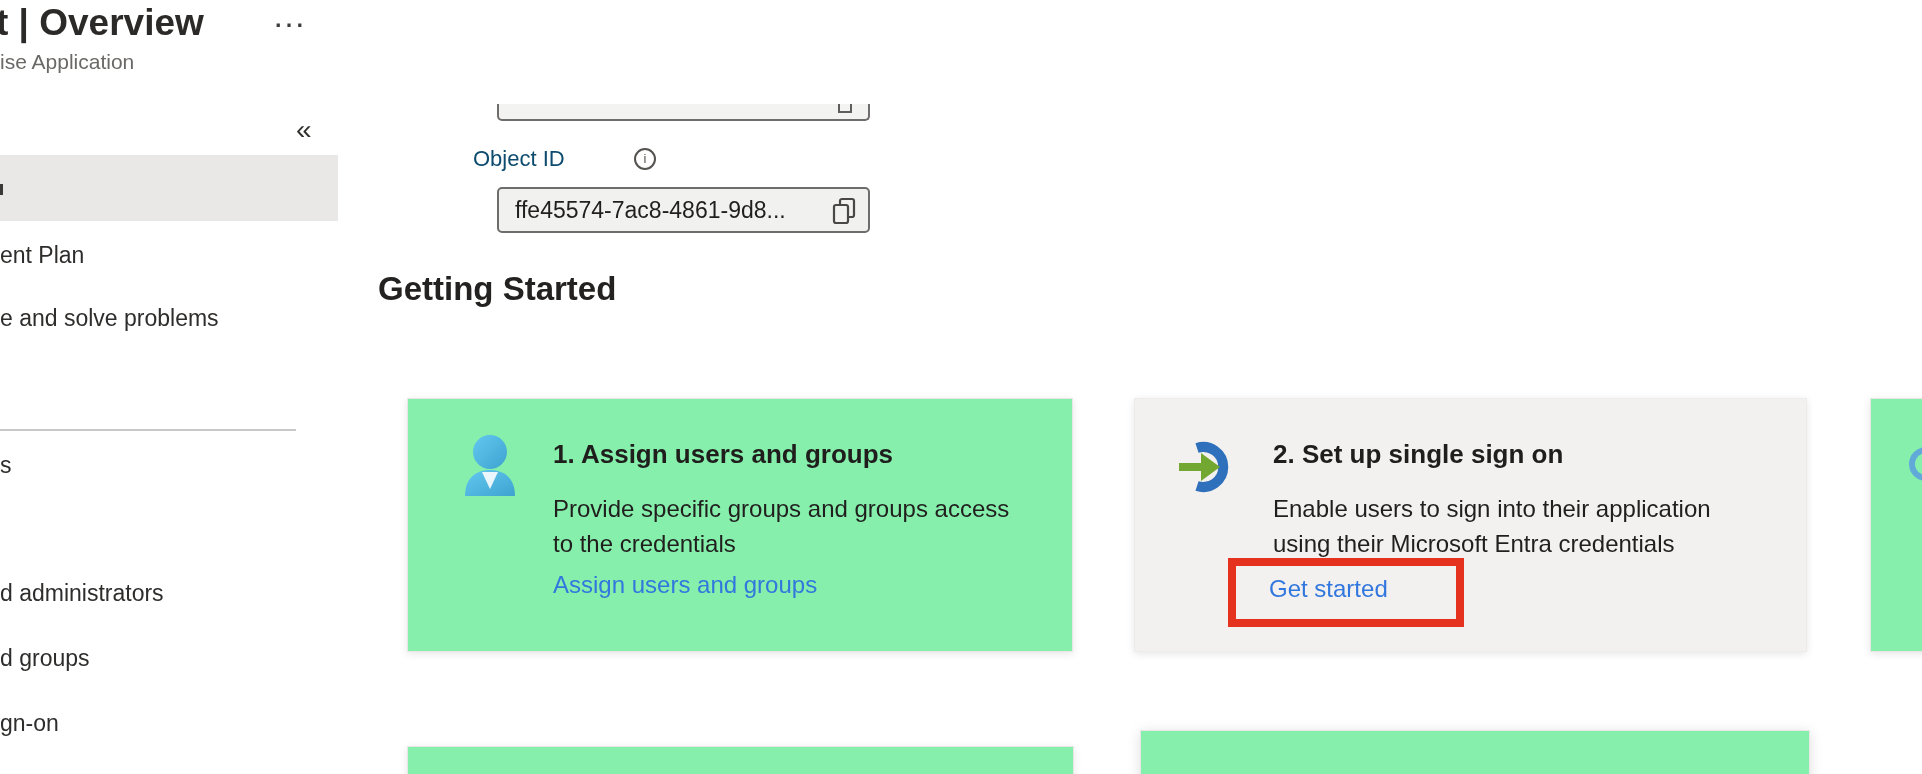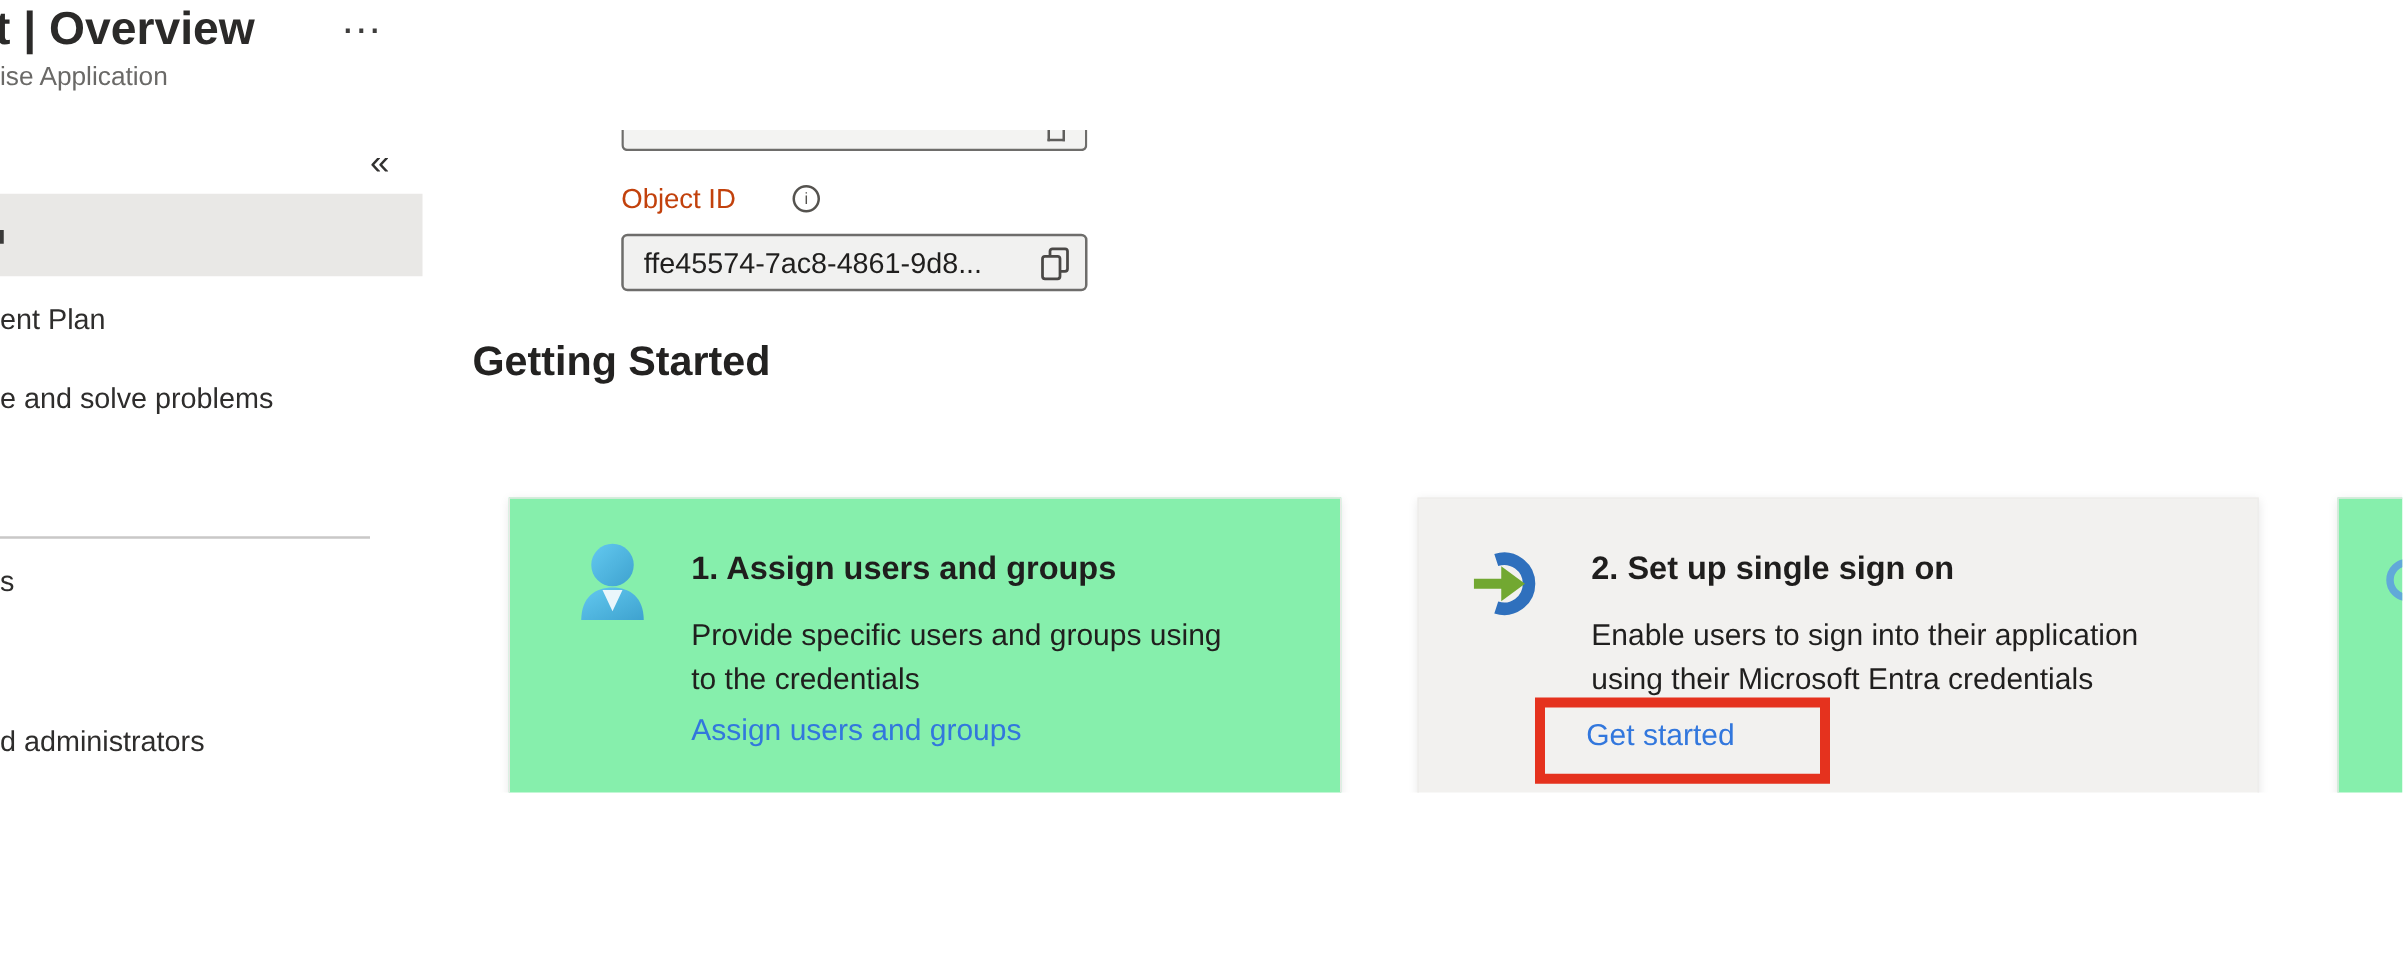--- a/index.html
+++ b/index.html
@@ -1,39 +1,39 @@
 <!DOCTYPE html>
 <html><head>
 <meta charset="utf-8">
 <style>
   html,body{margin:0;padding:0;}
   body{
     width:1922px;height:774px;overflow:hidden;background:#ffffff;
     font-family:"Liberation Sans", sans-serif;color:#2b2a29;
   }
-  .screen{position:relative;width:1922px;height:634px;overflow:hidden;background:#fff;}
+  .screen{position:relative;width:1922px;height:774px;overflow:hidden;background:#fff;}
 
   
   .page-title{position:absolute;left:-4px;top:2px;font-size:37px;font-weight:600;color:#2b2a29;white-space:nowrap;}
   .more-btn{position:absolute;left:272px;top:-2px;font-size:34px;color:#3e3d3c;background:none;border:none;padding:0;line-height:34px;cursor:pointer;}
   .page-subtitle{position:absolute;left:0;top:50px;font-size:21px;color:#6a6967;white-space:nowrap;}
   .collapse-btn{position:absolute;left:296px;top:114px;font-size:28px;color:#323130;background:none;border:none;padding:0;cursor:pointer;}
 
   
   .nav-selected{position:absolute;left:0;top:155px;width:338px;height:66px;background:#e9e8e6;cursor:pointer;}
   .nav-frag{position:absolute;left:0;top:29px;width:3px;height:11px;background:#3a3938;}
   .nav-item{position:absolute;left:0;font-size:23px;line-height:27px;color:#2e2d2c;white-space:nowrap;cursor:pointer;}
   .ni0{top:242px;} .ni1{top:305px;} .ni2{top:452px;} .ni3{top:580px;} .ni4{top:645px;} .ni5{top:710px;}
   .nav-divider{position:absolute;left:0;top:429px;width:296px;height:2px;background:#c9c8c7;}
 
   
   .field-partial{position:absolute;left:497px;top:104px;width:373px;height:17px;background:#f3f3f2;
     border:2px solid #6e6d6b;border-top:none;border-radius:0 0 5px 5px;box-sizing:border-box;}
   .copy-frag{position:absolute;right:16px;top:0;width:14px;height:9px;border:2px solid #5f5e5c;border-top:none;box-sizing:border-box;}
-  .objid-label{position:absolute;left:497px;top:146px;font-size:22px;color:#c2410c;white-space:nowrap;}
+  .objid-label{position:absolute;left:473px;top:146px;font-size:22px;color:#0c4a6e;white-space:nowrap;}
   .info-icon{position:absolute;left:634px;top:148px;width:22px;height:22px;border:2px solid #55534f;border-radius:50%;
     box-sizing:border-box;font-size:13px;line-height:18px;text-align:center;color:#55534f;cursor:pointer;}
   .objid-field{position:absolute;left:497px;top:187px;width:373px;height:46px;background:#f1f1f0;
     border:2px solid #6e6d6b;border-radius:5px;box-sizing:border-box;cursor:text;padding-left:45px;}
   .objid-value{position:absolute;left:16px;top:8px;font-size:23px;color:#201f1e;white-space:nowrap;}
   .copy-svg{position:absolute;right:11px;top:8px;width:26px;height:28px;cursor:pointer;}
 
   
   .section-heading{position:absolute;left:378px;top:270px;margin:0;font-size:33px;font-weight:700;color:#232221;white-space:nowrap;}
 
@@ -107,21 +107,21 @@
           <stop offset="0" stop-color="#63c9f0"></stop>
             <stop offset="1" stop-color="#3ea2cf"></stop>
         </linearGradient>
       </defs>
       <circle cx="34" cy="20" r="17" fill="url(#pg)"></circle>
       <path d="M9 64 C9 46 20 38 34 38 C48 38 59 46 59 64 Z" fill="url(#pg)"></path>
       <path d="M26 40 L34 57 L42 40 Z" fill="#eaf6fb"></path>
     </svg>
     <div class="card-title">1. Assign users and groups</div>
     <div class="card-desc">
-      <div>Provide specific users and groups using</div>
+      <div>Provide specific groups and groups access</div>
       <div>to the credentials</div>
     </div>
     <a class="card-link">Assign users and groups</a>
   </div>
 
   <div class="card card2">
     <svg class="card-icon" viewBox="0 0 54 56">
       <path d="M18 9 A 20 20 0 1 1 18 47" fill="none" stroke="#2f70bd" stroke-width="10"></path>
       <rect x="0" y="24" width="24" height="8" fill="#72a831"></rect>
       <path d="M22 14 L41 28 L22 42 Z" fill="#72a831"></path>

